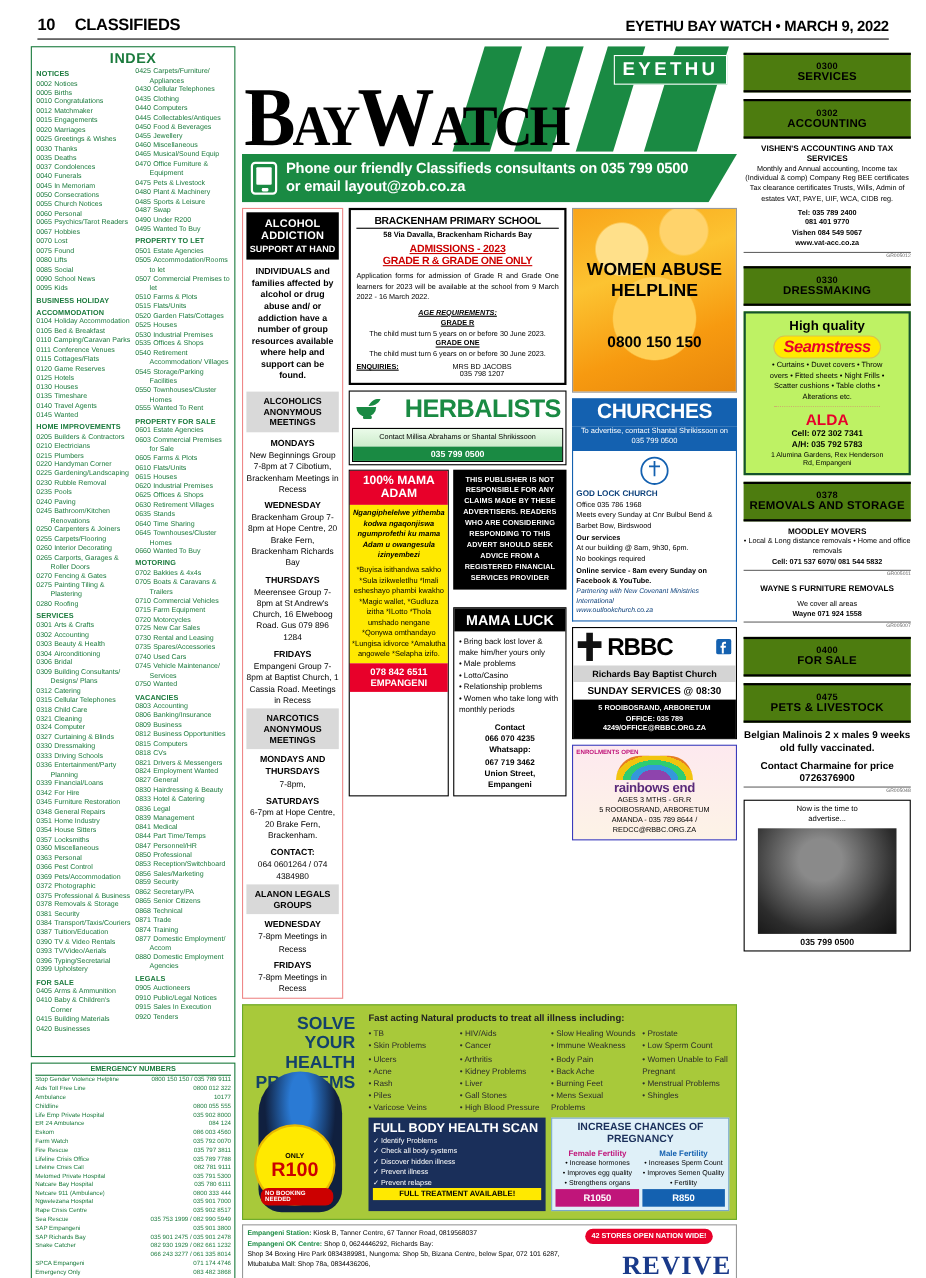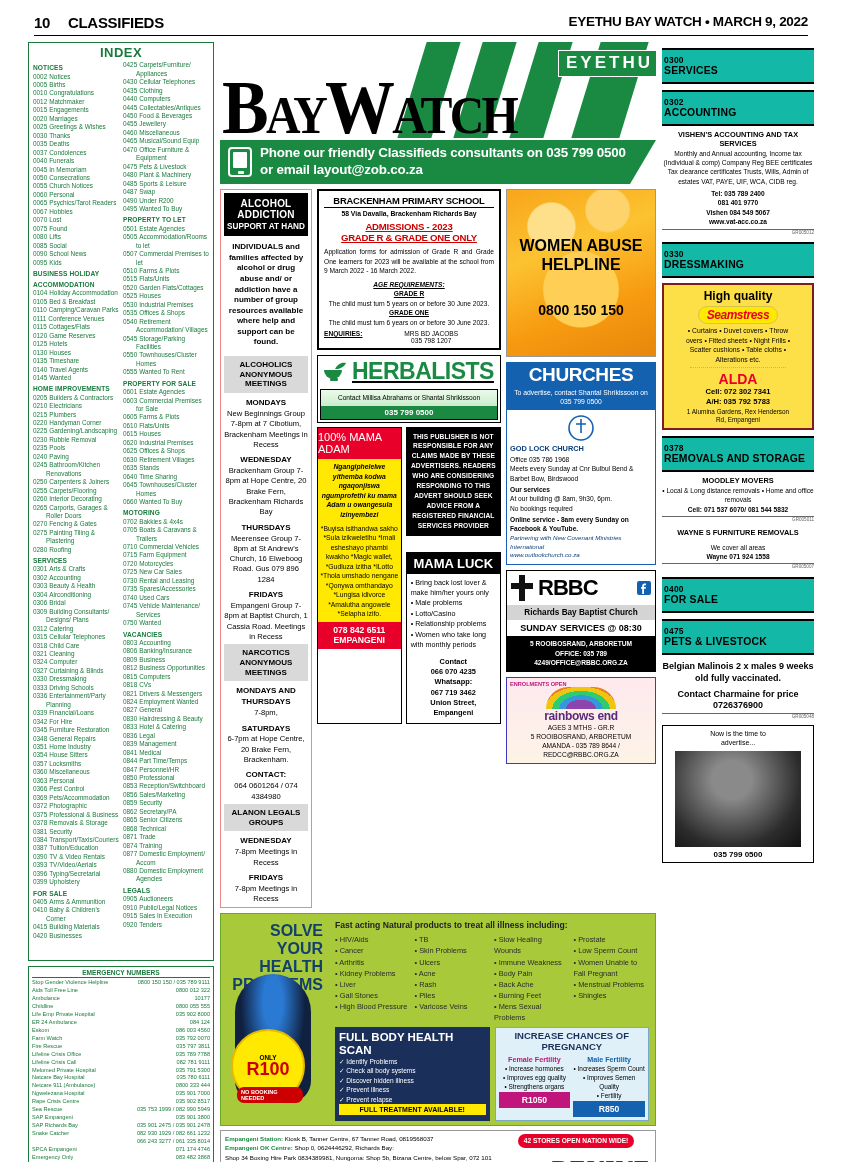--- a/index.html
+++ b/index.html
@@ -8,21 +8,21 @@
     width: 842px; height: 1162px;
     background:#fff;
     font-family: "Liberation Sans", sans-serif;
     color:#000;
     position:relative;
     overflow:hidden;
   }
   .page { position:relative; width:842px; height:1162px; }
 
   
-  .topbar { display:flex; justify-content:space-between;
+  .topbar { display:flex; align-items:flex-end; justify-content:space-between;
             padding: 14px 34px 4px 34px; }
   .folio { font-size:15px; font-weight:bold; letter-spacing:-0.3px; }
   .folio .num { margin-right:14px; }
   .publine { font-size:13.5px; font-weight:bold; letter-spacing:-0.3px; }
   .rule { margin:0 34px; border-top:1.6px solid #000; }
 
   
   .cols { display:flex; gap:6px; padding:6px 28px 0 28px; }
   .colIndex { width:186px; flex:none; }
   .colMain  { flex:1; }
@@ -103,64 +103,64 @@
                 text-decoration:underline; margin-top:4px; letter-spacing:-.2px;}
   .school .t4 { text-align:center; font-size:9.6px; font-weight:bold; color:#c00;
                 text-decoration:underline; letter-spacing:-.3px;}
   .school .p  { font-size:6.6px; line-height:1.45; margin-top:4px; text-align:justify;}
   .school .c  { text-align:center; font-size:6.6px; line-height:1.45;}
   .school .u  { text-decoration:underline; font-weight:bold; font-style:italic;}
   .school .ub { text-decoration:underline; font-weight:bold;}
   .school .enq{ display:flex; gap:6px; margin-top:3px; font-size:6.6px;}
 
   
-  .herbHead { display:flex; align-items:center; gap:4px; padding:2px 4px;text-decoration:underline; }
+  .herbHead { display:flex; align-items:center; gap:20px; padding:2px 4px; }
   .herbWord { font-size:23px; font-weight:bold; color:#1a8a43; letter-spacing:-.5px;
               font-family:"Liberation Sans", sans-serif; }
   .herbContact { border:1.6px solid #000; margin:2px; }
   .herbContact .g1 { background:linear-gradient(#eafbe9,#cdeccc);
                      text-align:center; font-size:6.6px; line-height:1.4; padding:3px 2px;}
   .herbContact .g2 { background:#1a8a43; color:#fff; text-align:center;
                      font-size:8px; font-weight:bold; padding:2px;}
 
   
-  .mmHead { background:#e8002a; color:#fff; text-align:left; font-weight:normal;
+  .mmHead { background:#e8002a; color:#fff; text-align:center; font-weight:bold;
             font-size:11px; padding:3px 0; line-height:1.15; }
   .mmBody { background:#ffe900; padding:3px 2px; }
   .mmItal { text-align:center; font-style:italic; font-weight:bold; font-size:6.8px;
             line-height:1.42; }
   .mmList { text-align:center; font-size:6.8px; line-height:1.4; margin-top:4px;}
   .mmPhone{ background:#e8002a; color:#fff; text-align:center; font-weight:bold;
             font-size:8.6px; padding:3px 0; line-height:1.2;}
   .disc { background:#000; color:#fff; text-align:center; font-size:6.6px;
           font-weight:bold; line-height:1.5; padding:5px 3px; letter-spacing:.1px;}
   .luckHead{ background:#000; color:#fff; text-align:center; font-weight:bold;
              font-size:13px; padding:3px 0;}
   .luckList{ font-size:7.2px; line-height:1.45; padding:4px 4px;}
   .luckC  { text-align:center; font-size:7.4px; font-weight:bold; line-height:1.4;
             padding:2px 2px 4px;}
 
   
   .catbar { border-top:2.6px solid #000; border-bottom:2.6px solid #000;
-            background:#14b8a6; padding:5px 2px; margin-top:6px;}
+            background:#4d7c0f; text-align:center; padding:5px 2px; margin-top:6px;}
   .catbar .n { font-size:8.4px; font-weight:bold; letter-spacing:.3px;}
   .catbar .t { font-size:10.4px; font-weight:bold; letter-spacing:.2px; line-height:1.15;}
   .rAd { margin-top:5px; font-size:6.6px; line-height:1.42; text-align:center;}
   .rAd .h { font-weight:bold; font-size:7.4px; line-height:1.2;}
   .rAd .b { font-weight:bold; }
   .refline { border-top:.8px solid #666; margin-top:2px; font-size:4.6px;
              color:#666; text-align:right; }
 
   
-  .seam { border:2px solid #7f1d1d; background:#fde047; padding:4px 20px; margin-top:5px;
+  .seam { border:2px solid #14532d; background:#bef264; padding:4px 20px; margin-top:5px;
           position:relative;}
   .seam .hq { text-align:center; font-size:12px; font-weight:bold; }
   .seam .logo { margin:2px auto; text-align:center; }
   .seam .logo .w { display:inline-block; background:#ffe900; border-radius:11px;
-                   padding:1px 8px; color:#e8002a; font-size:12px; font-weight:bold;
+                   padding:1px 8px; color:#e8002a; font-size:15px; font-weight:bold;
                    font-style:italic; letter-spacing:-.5px; border:1px solid #d8c44c;}
   .seam .li { text-align:center; font-size:6.8px; line-height:1.4; }
   .seam .dots{ border-top:1.6px dotted #c9b36a; margin:3px 6px;}
   .seam .alda{ text-align:center; font-size:14px; font-weight:bold; color:#e8002a;}
   .seam .tel { text-align:center; font-size:7.6px; font-weight:bold; line-height:1.35;}
   .seam .addr{ text-align:center; font-size:6.4px; line-height:1.3;}
 
   
   .wah { position:relative; height:168px; overflow:hidden; border:1px solid #999;
          background:
@@ -223,21 +223,21 @@
   .pregBox { flex:1; background:#dff0f8; border:1px solid #7aa9c7; padding:3px;}
   .pregT { text-align:center; font-size:9.5px; font-weight:bold; color:#1a2f5a;
            line-height:1.1;}
   .pregCols{ display:flex; gap:3px; margin-top:3px;}
   .pregC { flex:1; text-align:center; font-size:6.4px; line-height:1.4;}
   .pregC .h { font-weight:bold; color:#c0157a; font-size:7.2px;}
   .pregC .hm{ font-weight:bold; color:#1461b0; font-size:7.2px;}
   .priceTag { background:#c0157a; color:#fff; font-weight:bold; font-size:8.6px;
               text-align:center; padding:2px;}
   .priceTagB{ background:#1461b0; }
-  .r100 { position:absolute; left:10px; bottom:22px; width:74px; height:74px;
+  .r100 { position:absolute; left:10px; bottom:12px; width:74px; height:74px;
           border-radius:50%; background:#ffe900; border:2px solid #e8b900;
           display:flex; flex-direction:column; align-items:center; justify-content:center;}
   .r100 .o { font-size:6.4px; font-weight:bold; }
   .r100 .p { font-size:18px; font-weight:bold; color:#c00; line-height:.9;}
   .noBook { position:absolute; left:4px; bottom:-2px; background:#c00; color:#fff;
             font-size:5.6px; font-weight:bold; padding:2px 4px; border-radius:7px;}
   .fullTreat { background:#ffe900; color:#000; font-size:7px; font-weight:bold;
                text-align:center; padding:2px; }
 
   
@@ -1314,37 +1314,37 @@
           <div class="body3d"></div>
           <div class="r100">
             <div class="o">ONLY</div>
             <div class="p">R100</div>
             <div class="noBook">NO BOOKING NEEDED</div>
           </div>
         </div>
         <div class="healthRight">
           <div class="healthLead">Fast acting Natural products to treat all illness including:</div>
           <div class="healthCols">
+            <div class="hcol" id="hcol2">
+                <div>• TB</div>
+                <div>• Skin Problems</div>
+                <div>• Ulcers</div>
+                <div>• Acne</div>
+                <div>• Rash</div>
+                <div>• Piles</div>
+                <div>• Varicose Veins</div>
+              </div>
             <div class="hcol" id="hcol1">
                 <div>• HIV/Aids</div>
                 <div>• Cancer</div>
                 <div>• Arthritis</div>
                 <div>• Kidney Problems</div>
                 <div>• Liver</div>
                 <div>• Gall Stones</div>
                 <div>• High Blood Pressure</div>
-              </div>
-            <div class="hcol" id="hcol2">
-                <div>• TB</div>
-                <div>• Skin Problems</div>
-                <div>• Ulcers</div>
-                <div>• Acne</div>
-                <div>• Rash</div>
-                <div>• Piles</div>
-                <div>• Varicose Veins</div>
               </div>
             <div class="hcol" id="hcol3">
                 <div>• Slow Healing Wounds</div>
                 <div>• Immune Weakness</div>
                 <div>• Body Pain</div>
                 <div>• Back Ache</div>
                 <div>• Burning Feet</div>
                 <div>• Mens Sexual Problems</div>
               </div>
             <div class="hcol" id="hcol4">

